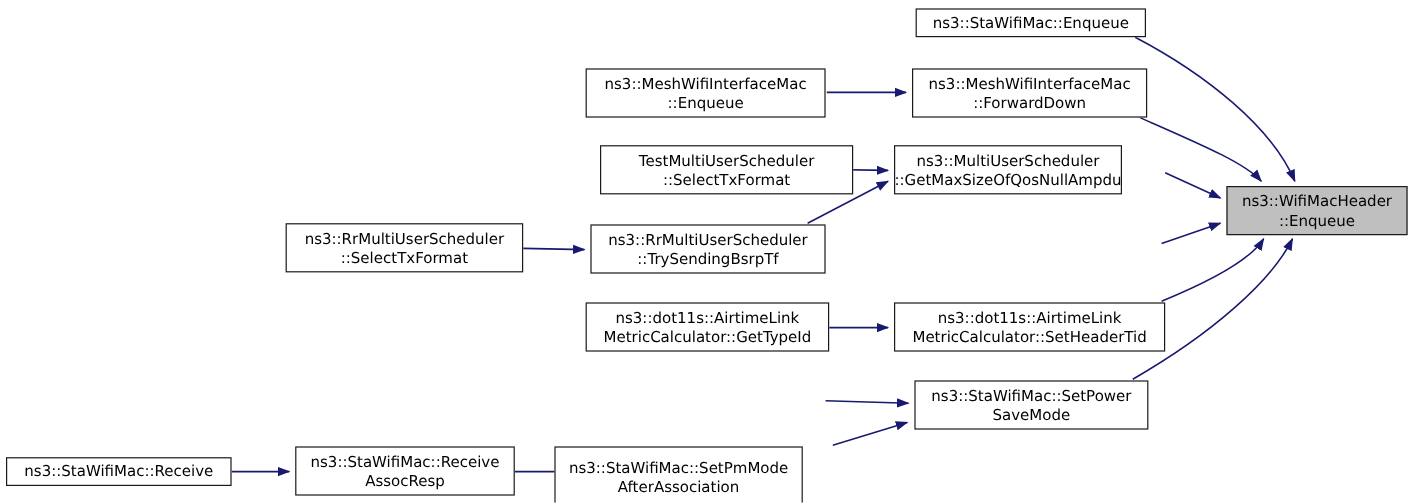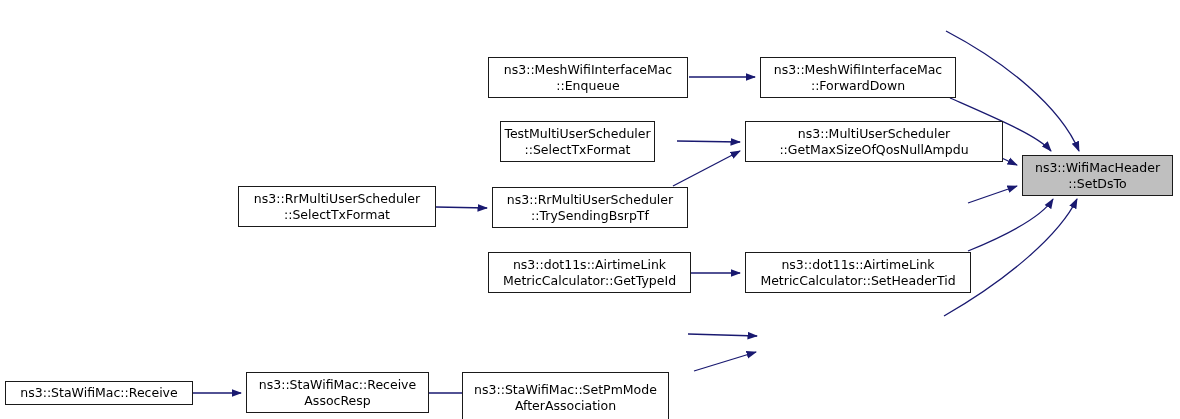--- a/index.html
+++ b/index.html
@@ -71,37 +71,40 @@
     <path class="edge" marker-end="url(#arrow)" d="M950,98 C1000,120 1038,136 1051,151"></path>
     <path class="edge" marker-end="url(#arrow)" d="M691,273 L740,273"></path>
     <path class="edge" marker-end="url(#arrow)" d="M968,251 C1012,233 1043,215 1053,199"></path>
     <path class="edge" marker-end="url(#arrow)" d="M688,334 L757,336"></path>
     <path class="edge" marker-end="url(#arrow)" d="M694,371 L756,352"></path>
     <path class="edge" marker-end="url(#arrow)" d="M944,316 C1010,278 1060,234 1077,199"></path>
     <path class="edge" marker-end="url(#arrow)" d="M193,393 L241,393"></path>
     <path class="edge" marker-end="url(#arrow)" d="M429,393 L481,393"></path>
   </svg>
 
+  <div class="node" style="left:763px; top:7px;   width:192px; height:24px;">ns3::StaWifiMac::Enqueue</div>
   <div class="node" style="left:488px; top:57px;  width:200px; height:41px;">ns3::MeshWifiInterfaceMac
 ::Enqueue</div>
   <div class="node" style="left:760px; top:57px;  width:196px; height:41px;">ns3::MeshWifiInterfaceMac
 ::ForwardDown</div>
-  <div class="node" style="left:500px; top:121px; width:155px; height:41px;">TestMultiUserScheduler
+  <div class="node" style="left:500px; top:121px; width:211px; height:41px;">TestMultiUserScheduler
 ::SelectTxFormat</div>
-  <div class="node" style="left:745px; top:121px; width:258px; height:41px;text-align:center;">ns3::MultiUserScheduler
+  <div class="node" style="left:745px; top:121px; width:190px; height:41px;text-align:center;">ns3::MultiUserScheduler
 ::GetMaxSizeOfQosNullAmpdu</div>
   <div class="node" style="left:238px; top:186px; width:198px; height:41px;">ns3::RrMultiUserScheduler
 ::SelectTxFormat</div>
   <div class="node" style="left:492px; top:187px; width:196px; height:41px;">ns3::RrMultiUserScheduler
 ::TrySendingBsrpTf</div>
   <div class="node" style="left:488px; top:252px; width:203px; height:41px;">ns3::dot11s::AirtimeLink
 MetricCalculator::GetTypeId</div>
   <div class="node" style="left:745px; top:252px; width:226px; height:41px;">ns3::dot11s::AirtimeLink
 MetricCalculator::SetHeaderTid</div>
+  <div class="node" style="left:762px; top:317px; width:195px; height:41px;">ns3::StaWifiMac::SetPower
+SaveMode</div>
   <div class="node" style="left:5px;   top:381px; width:188px; height:24px;">ns3::StaWifiMac::Receive</div>
   <div class="node" style="left:246px; top:372px; width:183px; height:41px;">ns3::StaWifiMac::Receive
 AssocResp</div>
   <div class="node" style="left:462px; top:372px; width:207px; height:51px;">ns3::StaWifiMac::SetPmMode
 AfterAssociation</div>
   <div class="node highlight" style="left:1022px; top:155px; width:151px; height:41px;">ns3::WifiMacHeader
-::SetDsTo</div>
+::Enqueue</div>
 
 </div>
 
 </body></html>

